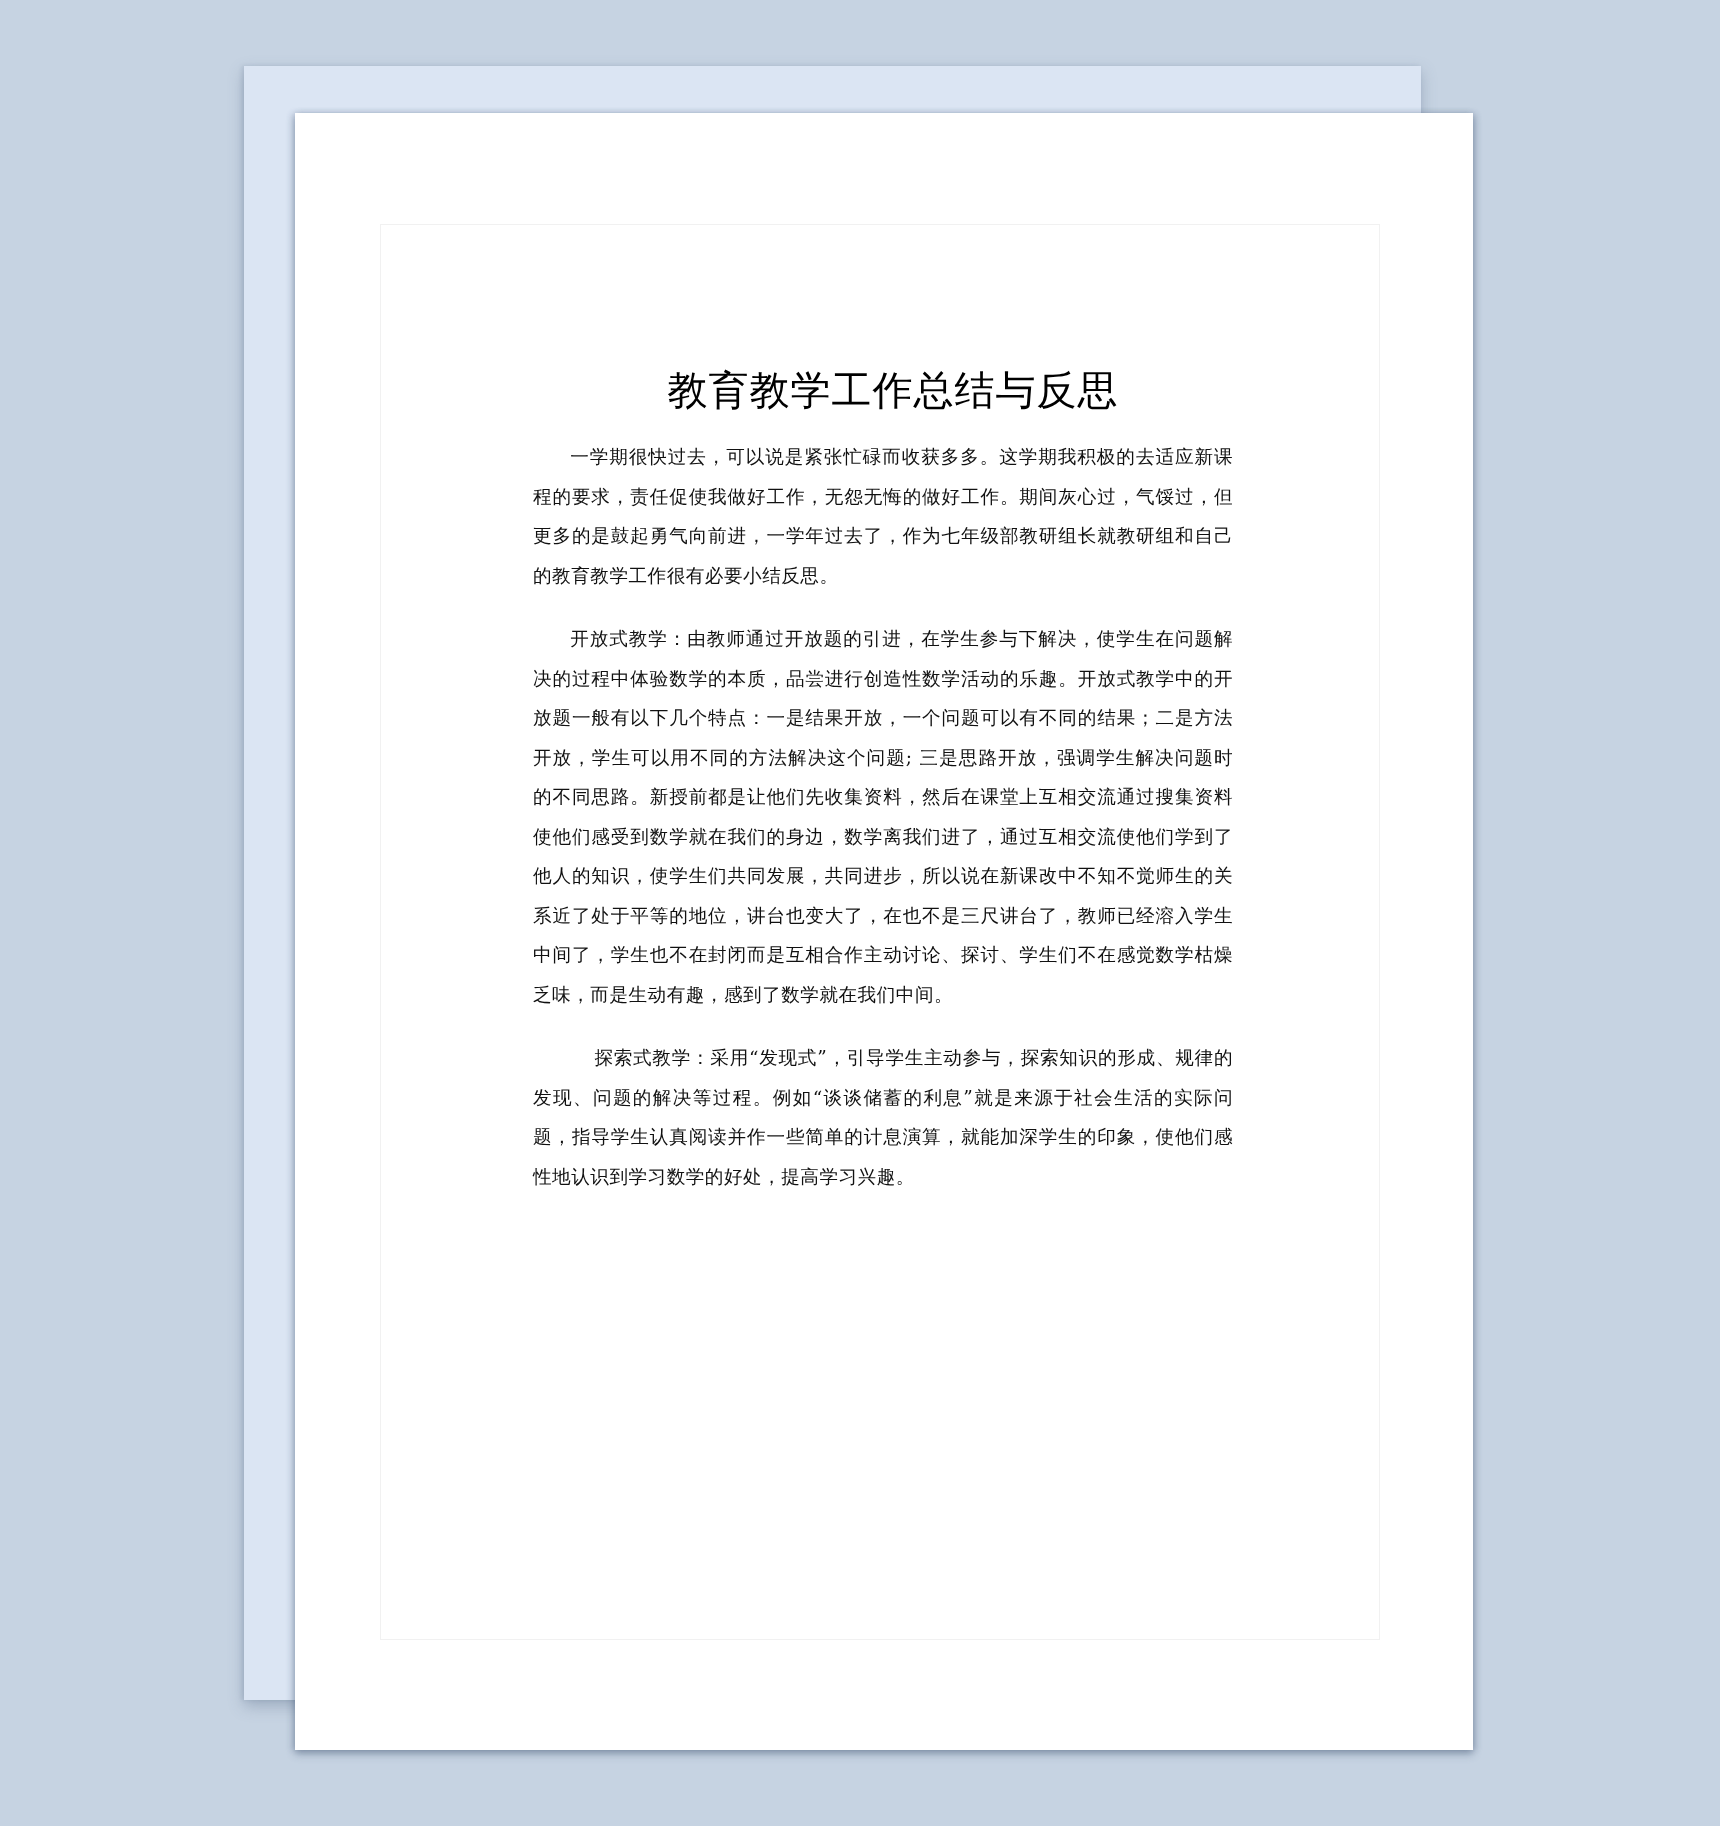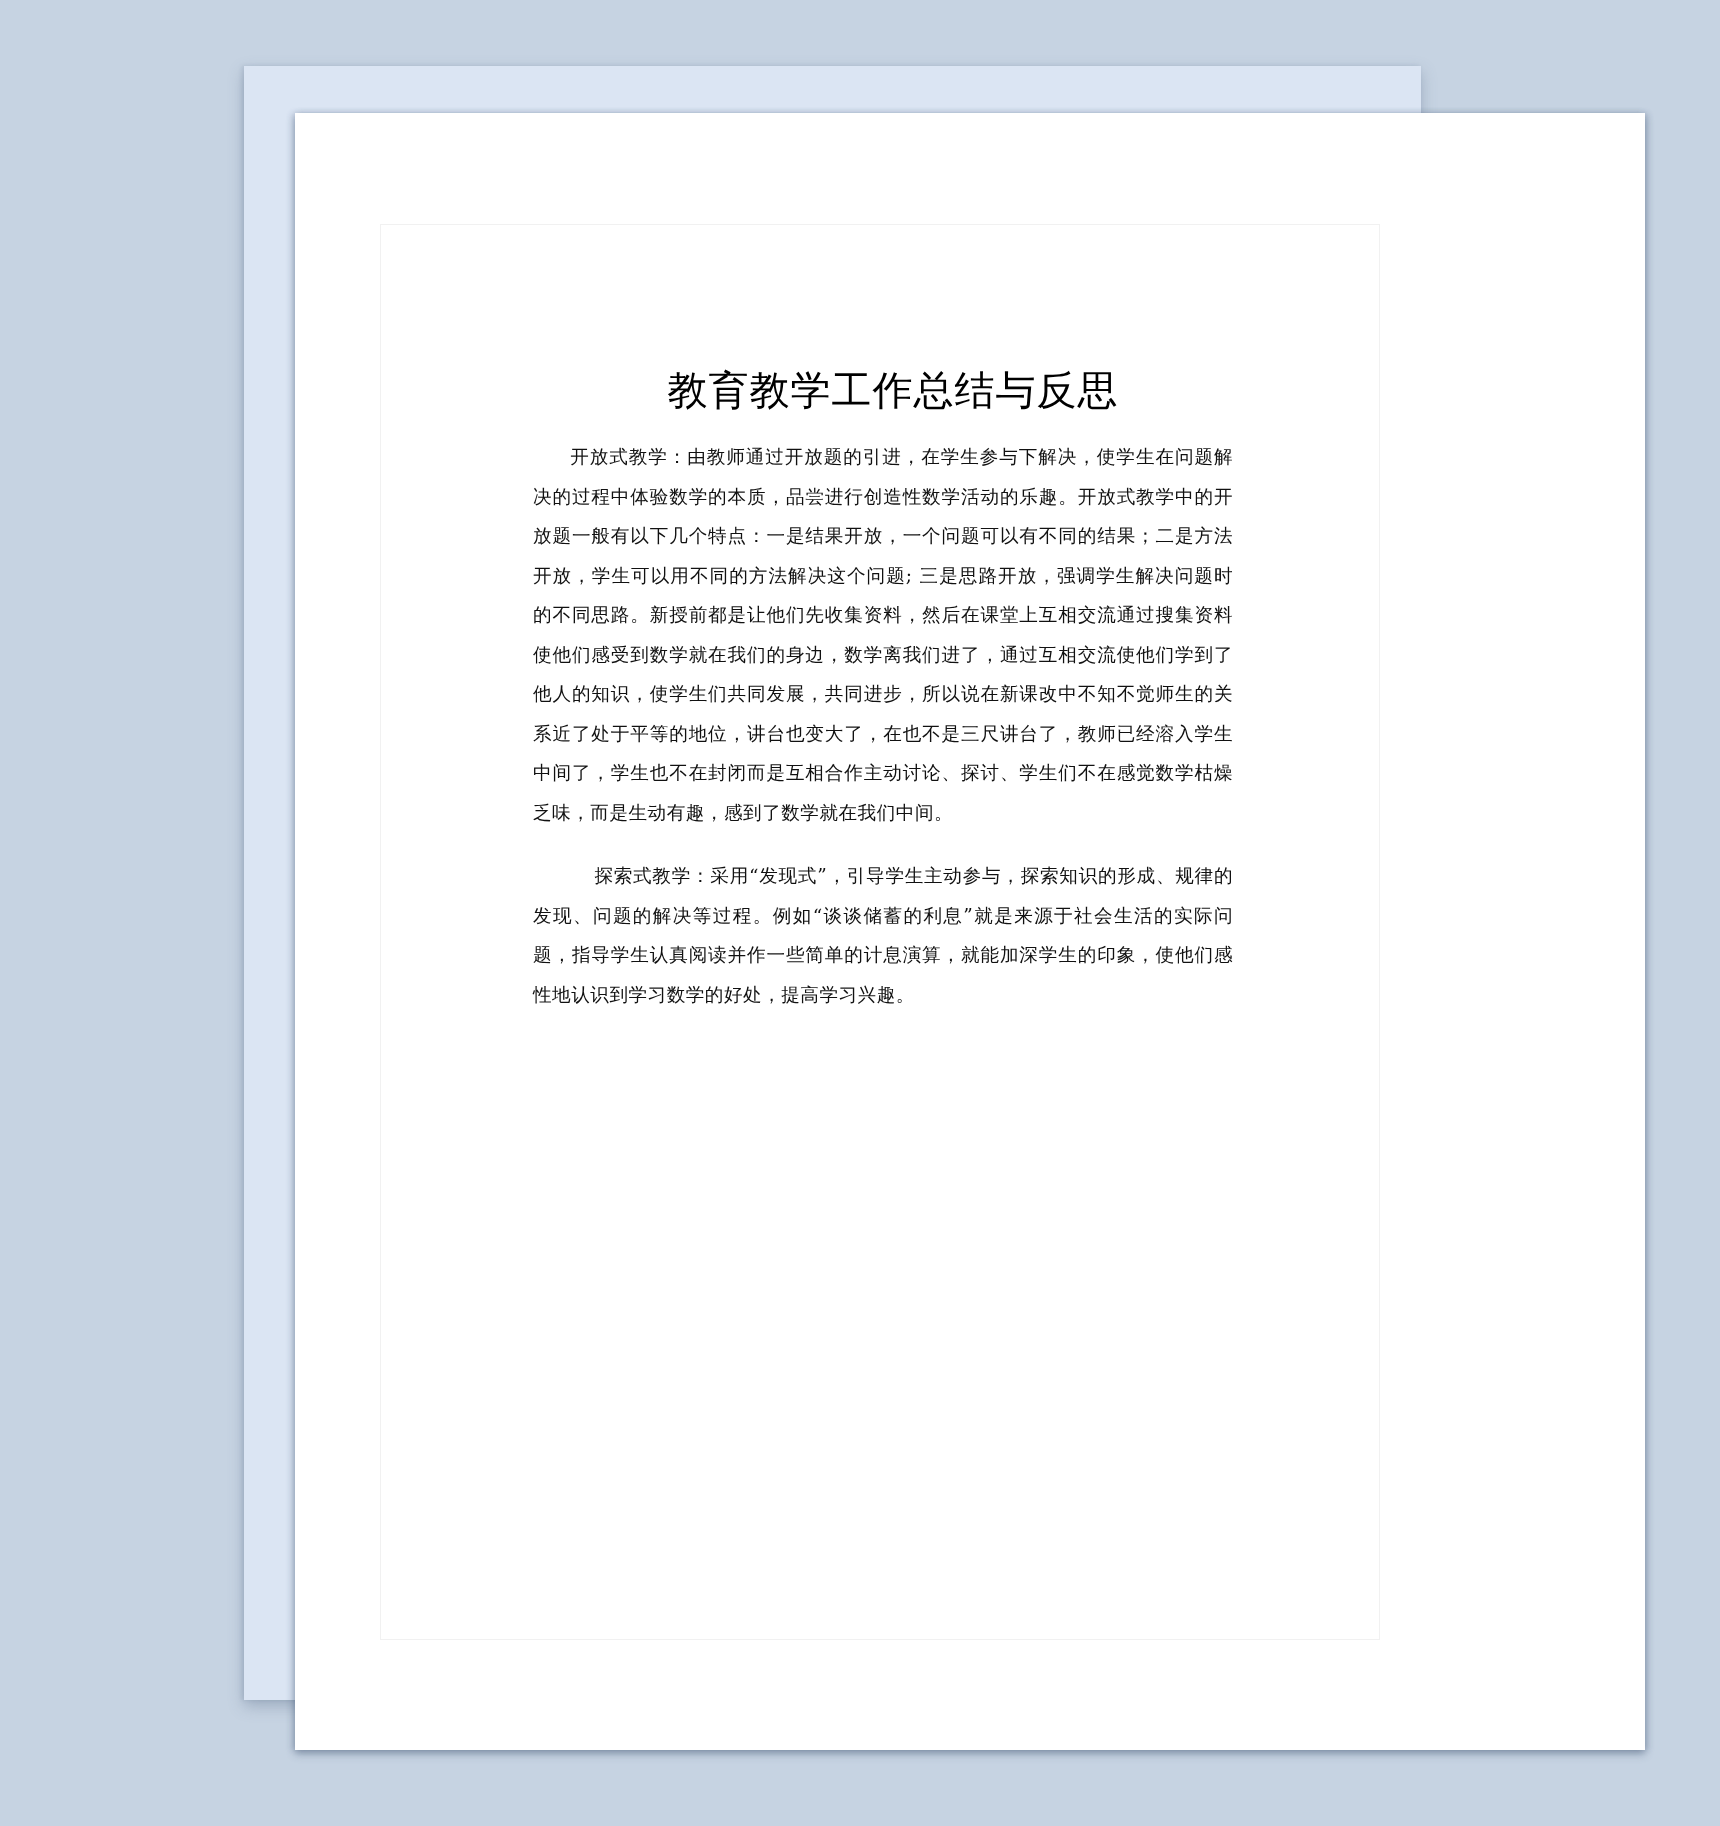--- a/index.html
+++ b/index.html
@@ -20,21 +20,21 @@
       top: 66px;
       width: 1177px;
       height: 1634px;
       background: #dbe5f3;
       box-shadow: 0 6px 14px rgba(80, 100, 130, 0.35), -2px 0 4px rgba(80,100,130,0.15);
     }
     .front-page {
       position: absolute;
       left: 295px;
       top: 113px;
-      width: 1350px;
+      width: 1178px;
       height: 1637px;
       background: #ffffff;
       box-shadow: 0 4px 8px rgba(70, 90, 120, 0.45), -3px 0 6px rgba(70, 90, 120, 0.18), 3px 0 6px rgba(70,90,120,0.18);
     }
     .inner-frame {
       position: absolute;
       left: 85px;
       top: 111px;
       width: 1000px;
       height: 1416px;
@@ -72,16 +72,17 @@
   </style>
 </head>
 <body>
 
 <div class="back-page"></div>
 
 <div class="front-page">
   <div class="inner-frame"></div>
   <div class="content">
     <h1 class="doc-title">教育教学工作总结与反思</h1>
+    <p class="para p1">一学期很快过去，可以说是紧张忙碌而收获多多。这学期我积极的去适应新课程的要求，责任促使我做好工作，无怨无悔的做好工作。期间灰心过，气馁过，但更多的是鼓起勇气向前进，一学年过去了，作为七年级部教研组长就教研组和自己的教育教学工作很有必要小结反思。</p>
     <p class="para p2">开放式教学：由教师通过开放题的引进，在学生参与下解决，使学生在问题解决的过程中体验数学的本质，品尝进行创造性数学活动的乐趣。开放式教学中的开放题一般有以下几个特点：一是结果开放，一个问题可以有不同的结果；二是方法开放，学生可以用不同的方法解决这个问题; 三是思路开放，强调学生解决问题时的不同思路。新授前都是让他们先收集资料，然后在课堂上互相交流通过搜集资料使他们感受到数学就在我们的身边，数学离我们进了，通过互相交流使他们学到了他人的知识，使学生们共同发展，共同进步，所以说在新课改中不知不觉师生的关系近了处于平等的地位，讲台也变大了，在也不是三尺讲台了，教师已经溶入学生中间了，学生也不在封闭而是互相合作主动讨论、探讨、学生们不在感觉数学枯燥乏味，而是生动有趣，感到了数学就在我们中间。</p>
     <p class="para p4">探索式教学：采用“发现式”，引导学生主动参与，探索知识的形成、规律的发现、问题的解决等过程。例如“谈谈储蓄的利息”就是来源于社会生活的实际问题，指导学生认真阅读并作一些简单的计息演算，就能加深学生的印象，使他们感性地认识到学习数学的好处，提高学习兴趣。</p>
   </div>
 </div>
 
 </body></html>

